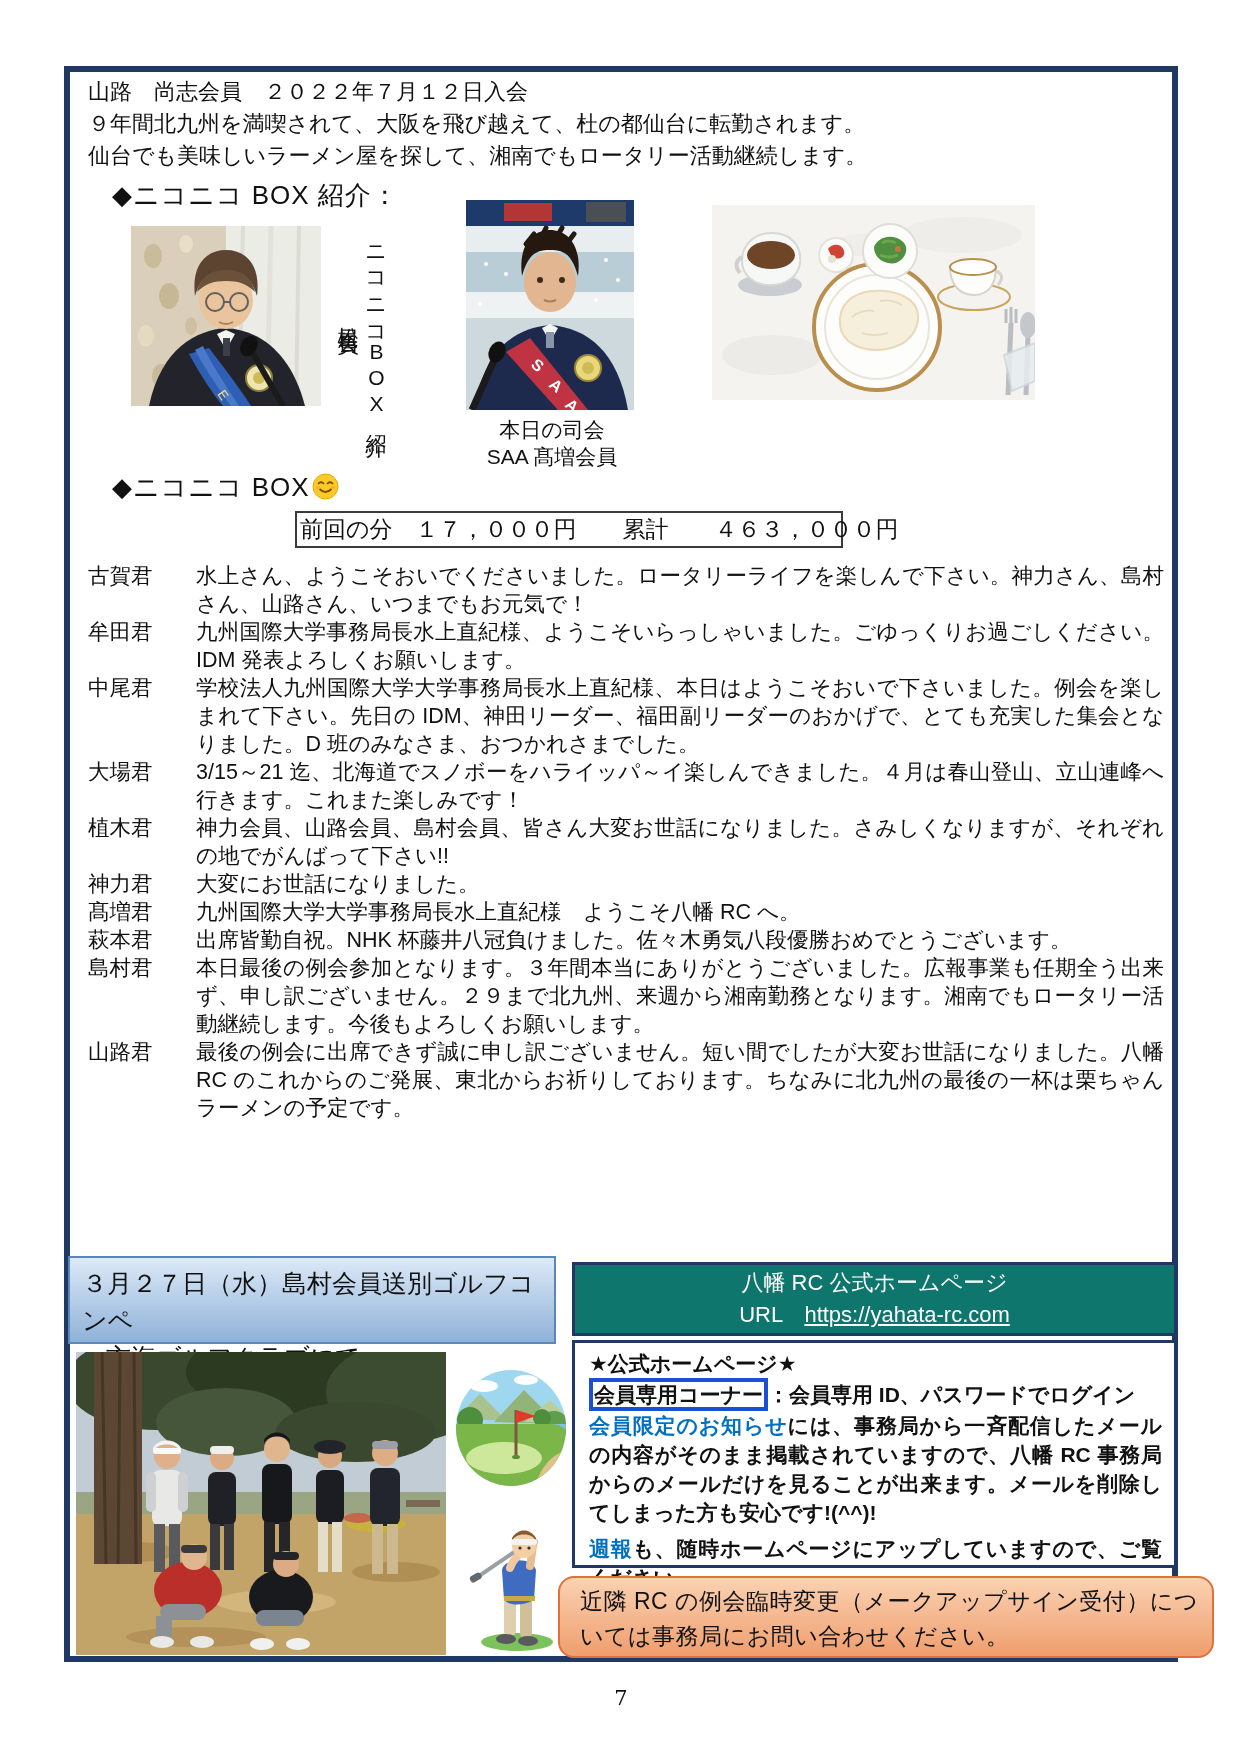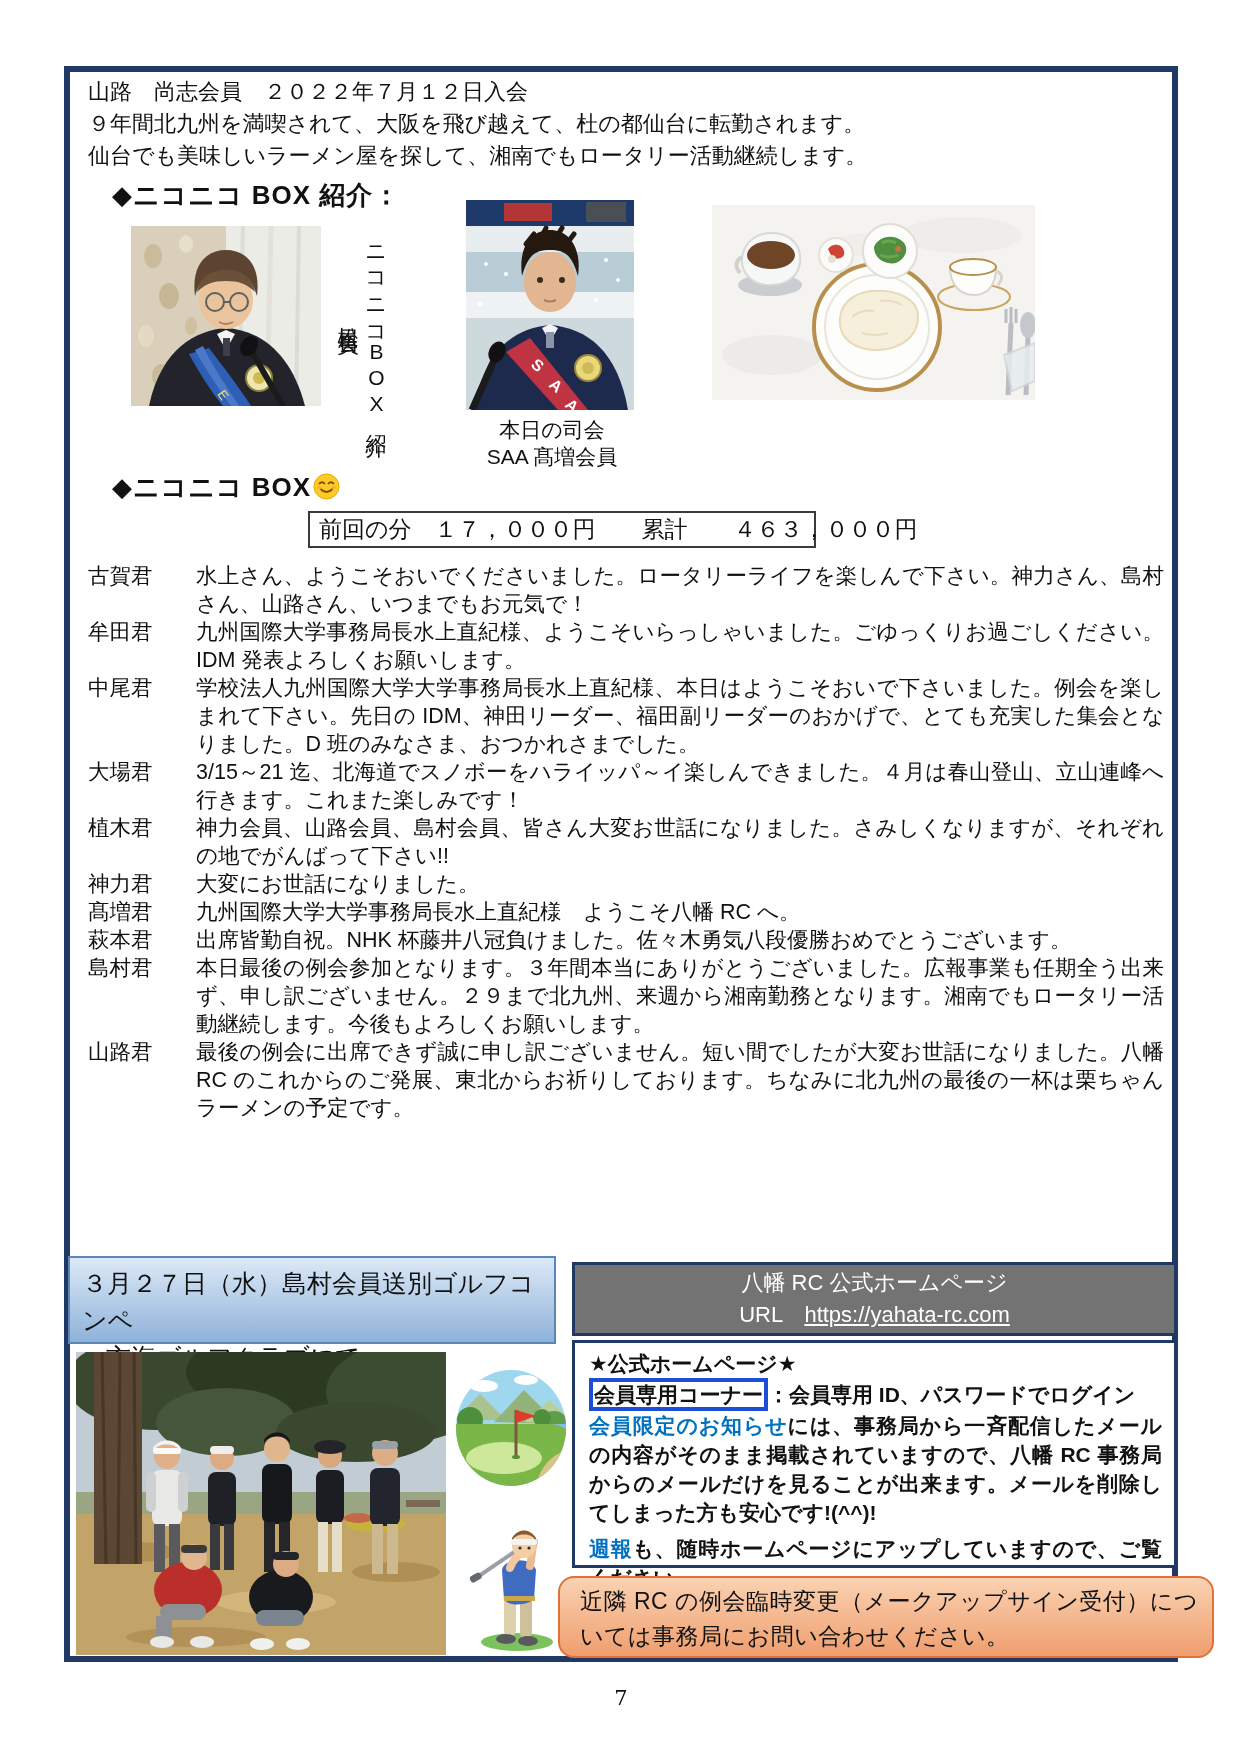--- a/index.html
+++ b/index.html
@@ -15,21 +15,21 @@
   .frame {
     position: absolute; left: 64px; top: 66px;
     width: 1114px; height: 1596px;
     border: 6px solid #1f3864;
     background: #fff;
   }
   .abs { position: absolute; }
 
   .intro { left: 88px; top: 76px; width: 1010px; font-size: 22px; line-height: 32px; }
 
-  .section-heading { font-size: 26px; letter-spacing: 1px; font-weight: bold; }
+  .section-heading { font-size: 26px; letter-spacing: 1px; }
   .nico-intro-heading { left: 112px; top: 178px; }
   .nico-box-heading { left: 112px; top: 470px; display: flex; align-items: center; gap: 2px; }
 
   .photo { overflow: hidden; background: #eee; }
   .photo svg { display: block; }
   .photo1 { left: 131px; top: 226px; width: 190px; height: 180px; }
   .photo2 { left: 466px; top: 200px; width: 168px; height: 210px; }
   .photo3 { left: 712px; top: 205px; width: 323px; height: 195px; }
 
   .vertical-caption {
@@ -37,25 +37,24 @@
     writing-mode: vertical-rl; text-orientation: upright;
     font-size: 21px; letter-spacing: 3px;
   }
   .vertical-caption .col2 { padding-top: 78px; margin-left: 6px; }
 
   .caption { font-size: 21px; line-height: 27px; text-align: center; }
   .mc-caption { left: 452px; top: 416px; width: 200px; }
   .meal-caption { left: 712px; top: 406px; width: 323px; }
 
   .amounts-box {
-    left: 295px; top: 511px; width: 508px; height: 37px;
+    left: 295px; top: 511px; width: 548px; height: 37px;
     border: 2px solid #3a3a3a;
-    font-size: 23px; line-height: 33px; padding-left: 9px;
+    font-size: 23px; line-height: 33px; padding-left: 3px;
     white-space: nowrap;
-    margin-left: 13px;
   }
 
   .comments { left: 88px; top: 562px; width: 1076px; font-size: 21.5px; line-height: 28px; }
   .comment-row { display: flex; }
   .comment-name { width: 108px; flex: 0 0 108px; }
   .comment-text { flex: 1; text-align: justify; }
 
   .golf-header {
     left: 68px; top: 1256px; width: 488px; height: 88px;
     background: linear-gradient(#dcE9f7, #8fb2d9);
@@ -64,21 +63,21 @@
     padding: 7px 0 0 12px;
   }
   .golf-header .line2 { padding-left: 24px; }
 
   .golf-photo { left: 76px; top: 1352px; width: 370px; height: 303px; }
   .golf-course-icon { left: 454px; top: 1366px; width: 114px; height: 124px; }
   .golfer-icon { left: 462px; top: 1520px; width: 100px; height: 135px; }
 
   .hp-blue-box {
     left: 572px; top: 1262px; width: 605px; height: 74px;
-    background: #737373; border: 3px solid #1f3864;
+    background: #0f766e; border: 3px solid #1f3864;
     color: #fff; text-align: center;
     font-size: 22px; line-height: 32px; padding-top: 2px;
   }
   .hp-blue-box .hp-url { text-decoration: underline; color: #fff; }
 
   .hp-info-box {
     left: 572px; top: 1340px; width: 605px; height: 228px;
     background: #fff; border: 3px solid #1f3864;
     font-size: 21px; line-height: 29px;
     padding: 6px 12px 0 14px;

